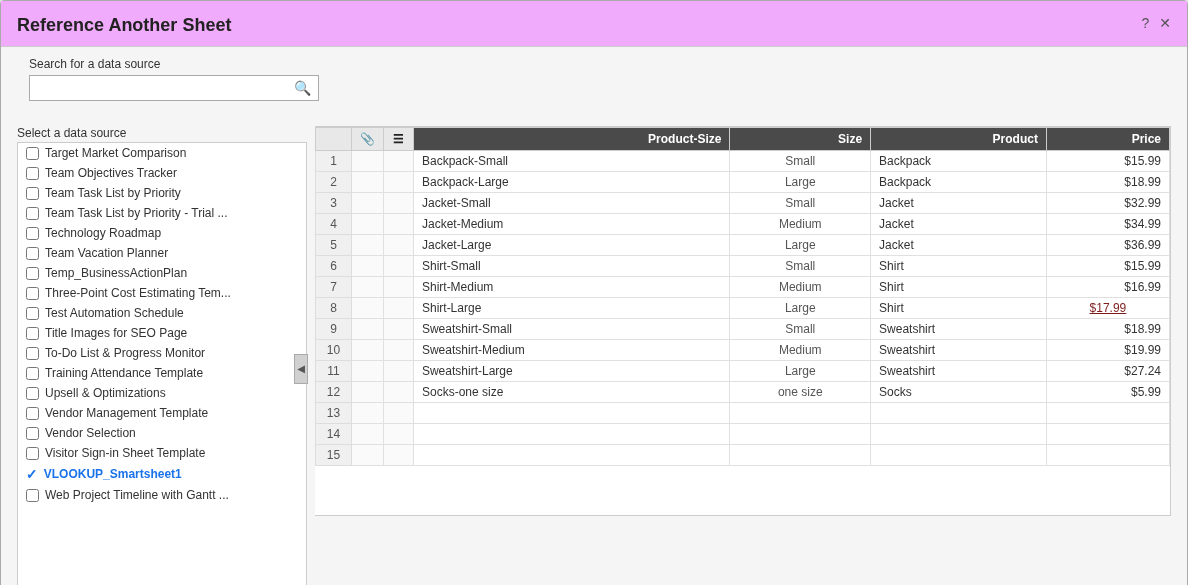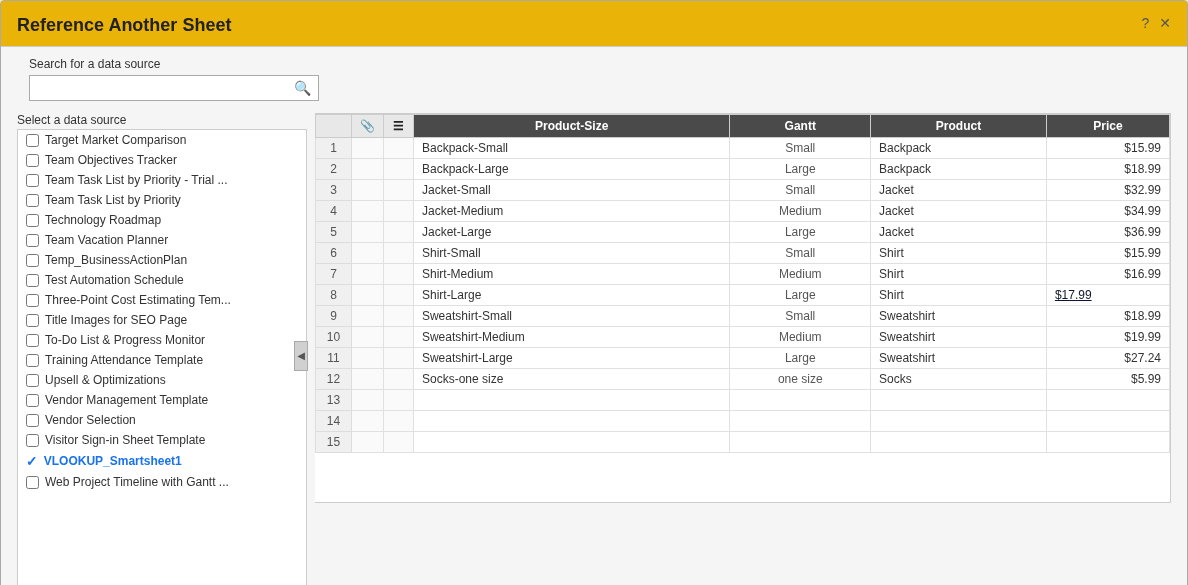--- a/index.html
+++ b/index.html
@@ -21,21 +21,21 @@
       position: relative;
       display: flex;
       flex-direction: column;
     }
     .dialog-header {
       padding: 14px 16px 10px;
       border-bottom: 1px solid #ccc;
       display: flex;
       justify-content: space-between;
       align-items: flex-start;
-      background: #eab308;
+      background: #f0abfc;
     }
     .dialog-title {
       font-size: 18px;
       font-weight: bold;
       color: #222;
     }
     .dialog-header-icons {
       display: flex;
       gap: 10px;
       align-items: center;
@@ -44,21 +44,21 @@
     }
     .dialog-body {
       display: flex;
       flex-direction: column;
       flex: 1;
       padding: 10px 16px 0 16px;
     }
     .top-section {
       display: flex;
       gap: 20px;
-      margin-bottom: 8px;
+      margin-bottom: 21px;
       padding-left: 12px;
     }
     .left-panel {
       width: 290px;
       flex-shrink: 0;
     }
     .right-panel {
       flex: 1;
     }
     .section-label {
@@ -157,21 +157,21 @@
     }
     .grid-table {
       border-collapse: collapse;
       width: 100%;
       font-size: 12px;
     }
     .grid-table th {
       background: #e8e8e8;
       border: 1px solid #ccc;
       padding: 4px 8px;
-      text-align: center;
+      text-align: right;
       font-weight: bold;
       color: #222;
       white-space: nowrap;
       position: sticky;
       top: 0;
       z-index: 2;
     }
     .grid-table th.row-num-header {
       background: #e8e8e8;
       width: 36px;
@@ -312,45 +312,45 @@
             <div class="list-item">
               <input type="checkbox" style="">
               <span>Target Market Comparison</span>
             </div>
             <div class="list-item">
               <input type="checkbox" style="">
               <span>Team Objectives Tracker</span>
             </div>
             <div class="list-item">
               <input type="checkbox" style="">
+              <span>Team Task List by Priority</span>
+            </div>
+            <div class="list-item">
+              <input type="checkbox" style="">
               <span>Team Task List by Priority - Trial ...</span>
             </div>
             <div class="list-item">
               <input type="checkbox" style="">
-              <span>Team Task List by Priority</span>
-            </div>
-            <div class="list-item">
-              <input type="checkbox" style="">
               <span>Technology Roadmap</span>
             </div>
             <div class="list-item">
               <input type="checkbox" style="">
               <span>Team Vacation Planner</span>
             </div>
             <div class="list-item">
               <input type="checkbox" style="">
               <span>Temp_BusinessActionPlan</span>
             </div>
             <div class="list-item">
               <input type="checkbox" style="">
+              <span>Three-Point Cost Estimating Tem...</span>
+            </div>
+            <div class="list-item">
+              <input type="checkbox" style="">
               <span>Test Automation Schedule</span>
-            </div>
-            <div class="list-item">
-              <input type="checkbox" style="">
-              <span>Three-Point Cost Estimating Tem...</span>
             </div>
             <div class="list-item">
               <input type="checkbox" style="">
               <span>Title Images for SEO Page</span>
             </div>
             <div class="list-item">
               <input type="checkbox" style="">
               <span>To-Do List &amp; Progress Monitor</span>
             </div>
             <div class="list-item">
@@ -386,21 +386,21 @@
       </div>
 
       <div class="grid-panel" id="grid-panel">
         <table class="grid-table">
           <thead>
             <tr>
               <th class="row-num-header"></th>
               <th class="icon-header">📎</th>
               <th class="icon-header2">☰</th>
               <th class="th-product-size col-product-size">Product-Size</th>
-              <th class="th-size col-size">Gantt</th>
+              <th class="th-size col-size">Size</th>
               <th class="th-product col-product">Product</th>
               <th class="th-price col-price">Price</th>
             </tr>
           </thead>
           <tbody id="grid-body">
           <tr>
                 <td class="row-num">1</td>
                 <td class="icon-cell"></td>
                 <td class="icon-cell"></td>
                 <td>Backpack-Small</td>
@@ -462,21 +462,21 @@
                 <td>Shirt</td>
                 <td style="text-align: right; color: rgb(51, 51, 51);">$16.99</td>
               </tr>
               <tr>
                 <td class="row-num">8</td>
                 <td class="icon-cell"></td>
                 <td class="icon-cell"></td>
                 <td>Shirt-Large</td>
                 <td style="text-align: center; color: rgb(85, 85, 85);">Large</td>
                 <td>Shirt</td>
-                <td style="text-align: left; color: #0f172a; text-decoration: underline;">$17.99</td>
+                <td style="text-align: center; color: #7f1d1d; text-decoration: underline;">$17.99</td>
               </tr>
               <tr>
                 <td class="row-num">9</td>
                 <td class="icon-cell"></td>
                 <td class="icon-cell"></td>
                 <td>Sweatshirt-Small</td>
                 <td style="text-align: center; color: rgb(85, 85, 85);">Small</td>
                 <td>Sweatshirt</td>
                 <td style="text-align: right; color: rgb(51, 51, 51);">$18.99</td>
               </tr>

